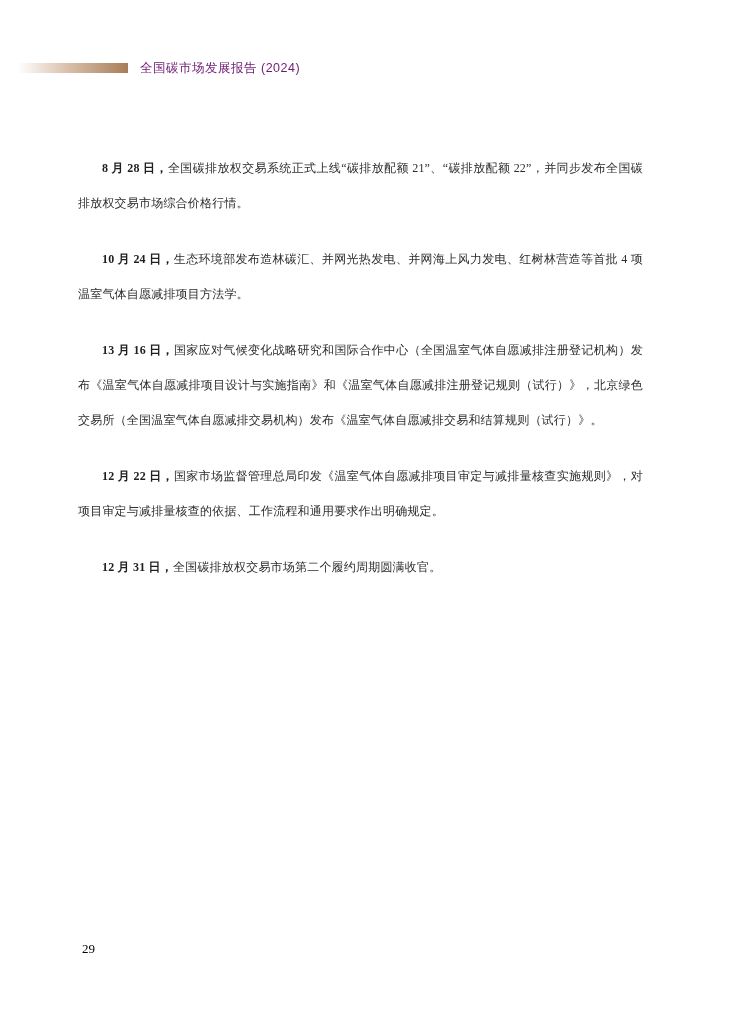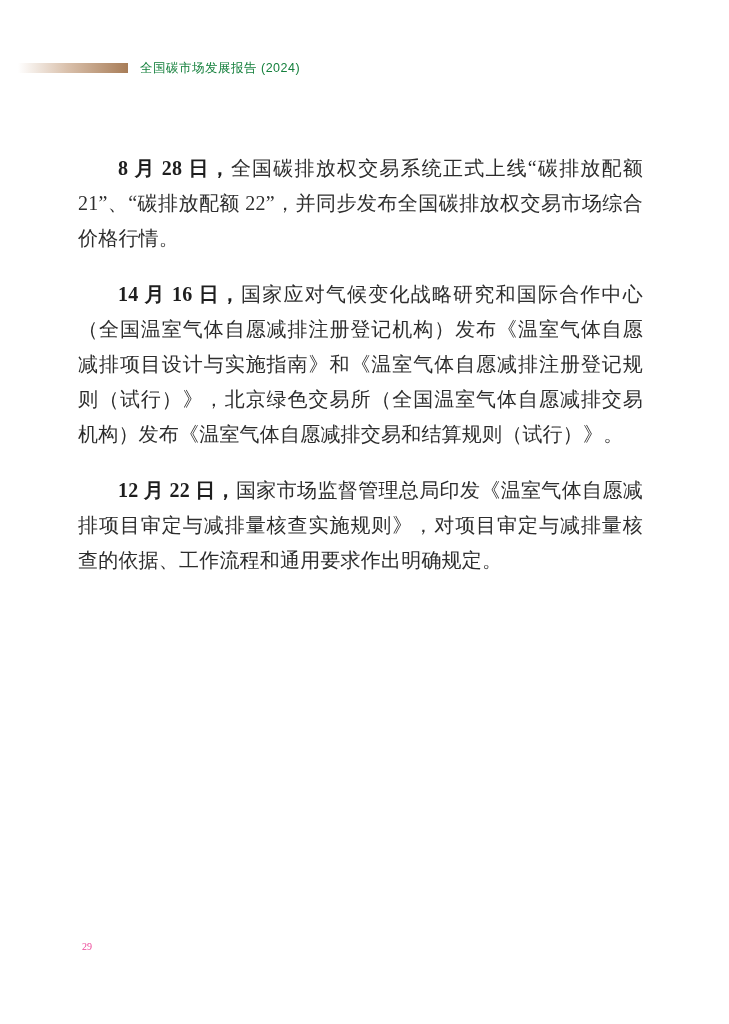--- a/index.html
+++ b/index.html
@@ -32,66 +32,68 @@
     height: 10px;
     background: linear-gradient(to right, #ffffff 0%, #d9c0ab 45%, #a87d58 100%);
   }
   .header-title {
     position: absolute;
     left: 140px;
     top: 59px;
     font-family: "Liberation Sans", "DejaVu Sans", sans-serif;
     font-size: 12.5px;
     line-height: 18px;
-    color: #15803d;
+    color: #701a75;
     letter-spacing: 0.5px;
     white-space: nowrap;
   }
   
   .content {
     position: absolute;
     left: 78px;
     top: 151px;
     width: 573px;
   }
   .para {
     margin: 0 8px 21px 0;
-    font-size: 20px;
+    font-size: 12px;
     line-height: 35px;
     color: #2d2d2d;
     text-align: justify;
     text-indent: 2em;
     letter-spacing: 0.2px;
   }
   .para .event-date {
     font-weight: bold;
     color: #1e1e1e;
   }
   
   .page-number {
     position: absolute;
     left: 82px;
     top: 941px;
-    font-size: 10px;
-    color: #ec4899;
+    font-size: 13px;
+    color: #000000;
   }
 </style>
 </head>
 <body>
 
 <div class="page">
 
   <header class="page-header">
     <div class="gradient-bar"></div>
     <div class="header-title">全国碳市场发展报告 (2024)</div>
   </header>
 
   <main class="content">
     <p class="para"><span class="event-date">8 月 28 日，</span><span>全国碳排放权交易系统正式上线“碳排放配额 21”、“碳排放配额 22”，并同步发布全国碳排放权交易市场综合价格行情。</span></p>
-    <p class="para"><span class="event-date">14 月 16 日，</span><span>国家应对气候变化战略研究和国际合作中心（全国温室气体自愿减排注册登记机构）发布《温室气体自愿减排项目设计与实施指南》和《温室气体自愿减排注册登记规则（试行）》，北京绿色交易所（全国温室气体自愿减排交易机构）发布《温室气体自愿减排交易和结算规则（试行）》。</span></p>
+    <p class="para"><span class="event-date">10 月 24 日，</span><span>生态环境部发布造林碳汇、并网光热发电、并网海上风力发电、红树林营造等首批 4 项温室气体自愿减排项目方法学。</span></p>
+    <p class="para"><span class="event-date">13 月 16 日，</span><span>国家应对气候变化战略研究和国际合作中心（全国温室气体自愿减排注册登记机构）发布《温室气体自愿减排项目设计与实施指南》和《温室气体自愿减排注册登记规则（试行）》，北京绿色交易所（全国温室气体自愿减排交易机构）发布《温室气体自愿减排交易和结算规则（试行）》。</span></p>
     <p class="para"><span class="event-date">12 月 22 日，</span><span>国家市场监督管理总局印发《温室气体自愿减排项目审定与减排量核查实施规则》，对项目审定与减排量核查的依据、工作流程和通用要求作出明确规定。</span></p>
+    <p class="para"><span class="event-date">12 月 31 日，</span><span>全国碳排放权交易市场第二个履约周期圆满收官。</span></p>
   </main>
 
   <footer>
     <div class="page-number">29</div>
   </footer>
 
 </div>
 
 </body></html>

